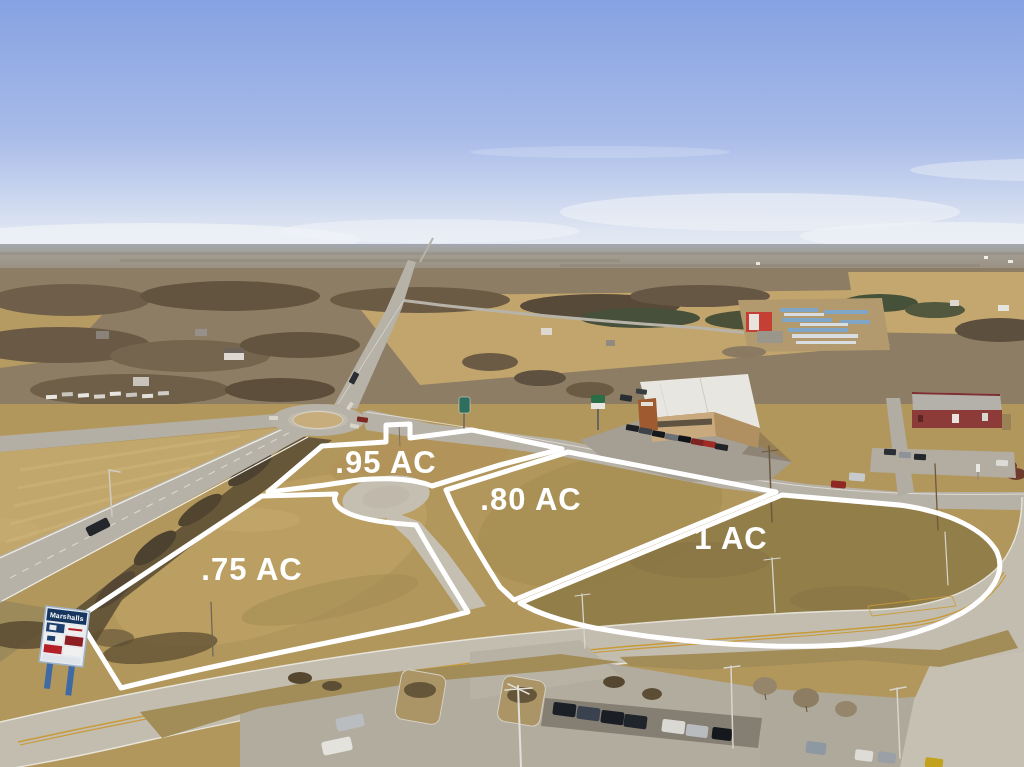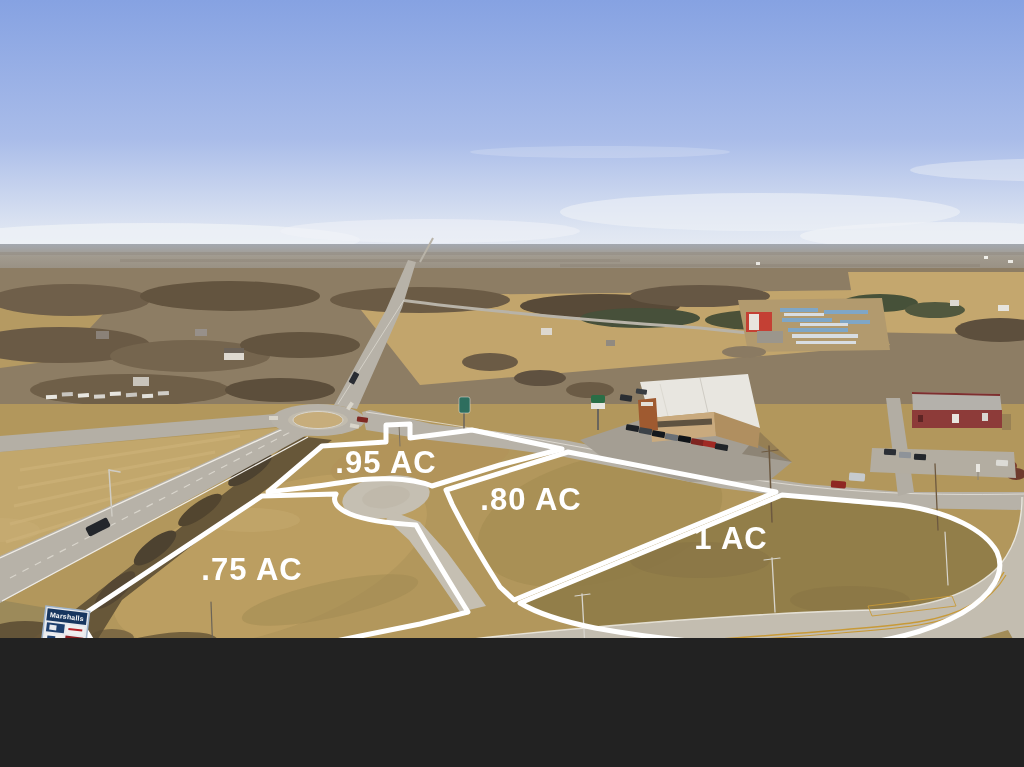--- a/index.html
+++ b/index.html
@@ -1,16 +1,16 @@
 <!DOCTYPE html>
 <html><head>
 <meta charset="utf-8">
 <style>
   html,body{margin:0;padding:0;background:#222;}
-  .stage{width:1024px;height:638px;position:relative;overflow:hidden;margin:0 auto;
+  .stage{width:1024px;height:767px;position:relative;overflow:hidden;margin:0 auto;
          font-family:"Liberation Sans", sans-serif;}
   svg{display:block}
   text{font-family:"Liberation Sans", sans-serif;}
   .parcel-label{font-weight:bold;font-size:31px;letter-spacing:1px;}
   .sign-title{font-weight:bold;font-size:7px;letter-spacing:.2px;}
 </style>
 </head>
 <body>
 
 <div class="stage">

